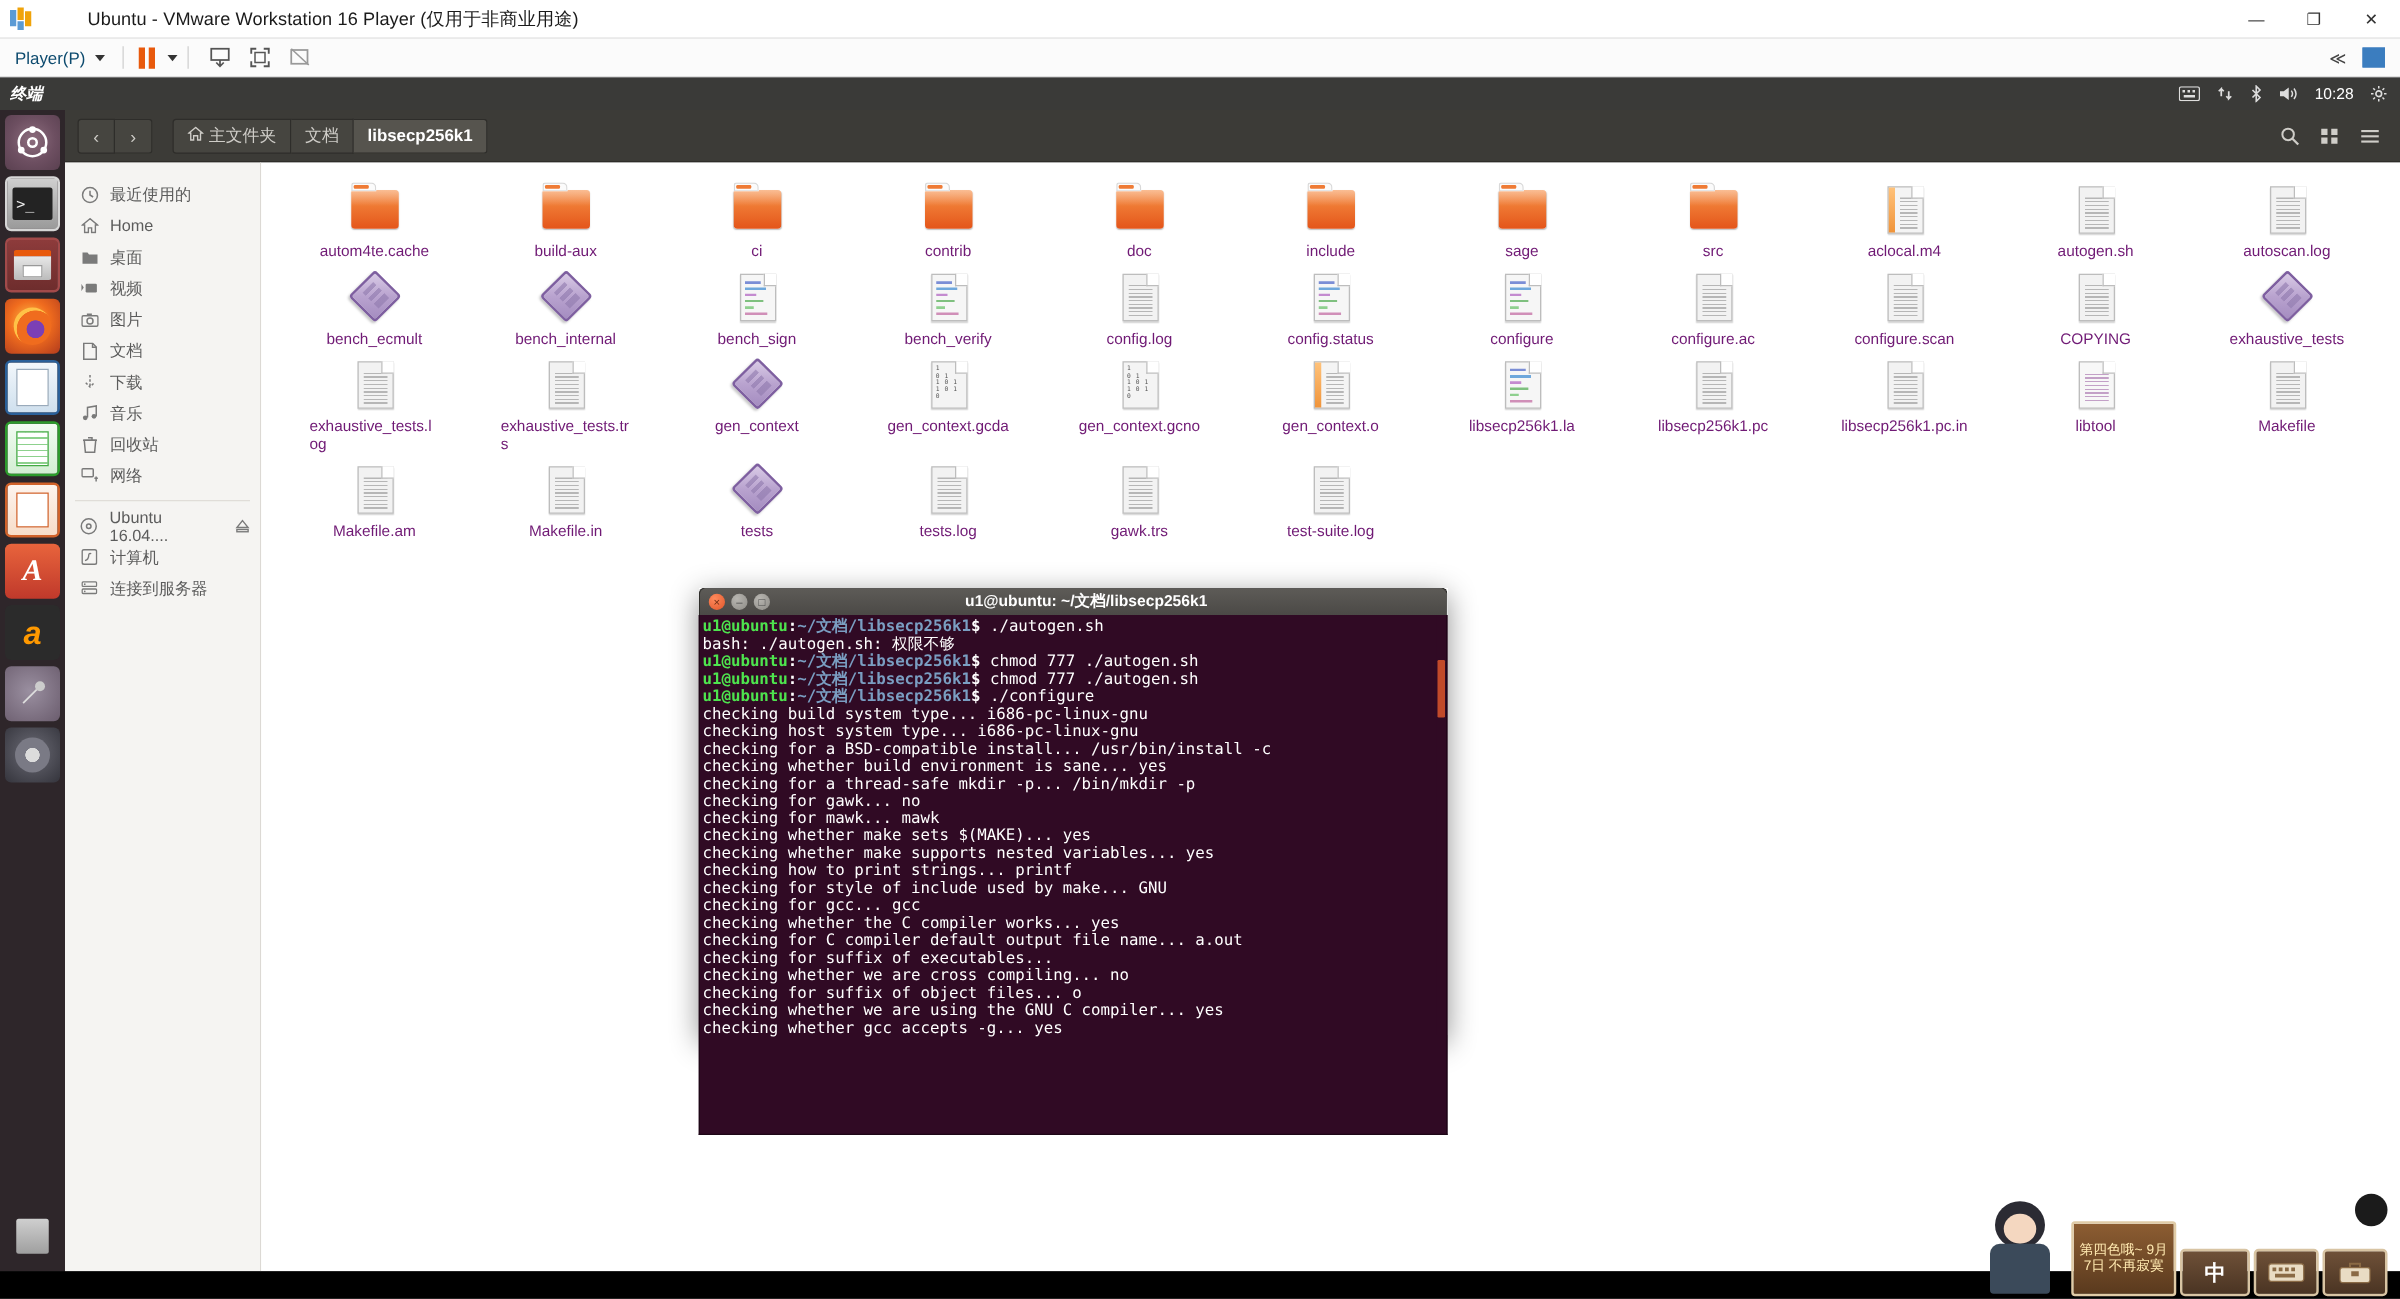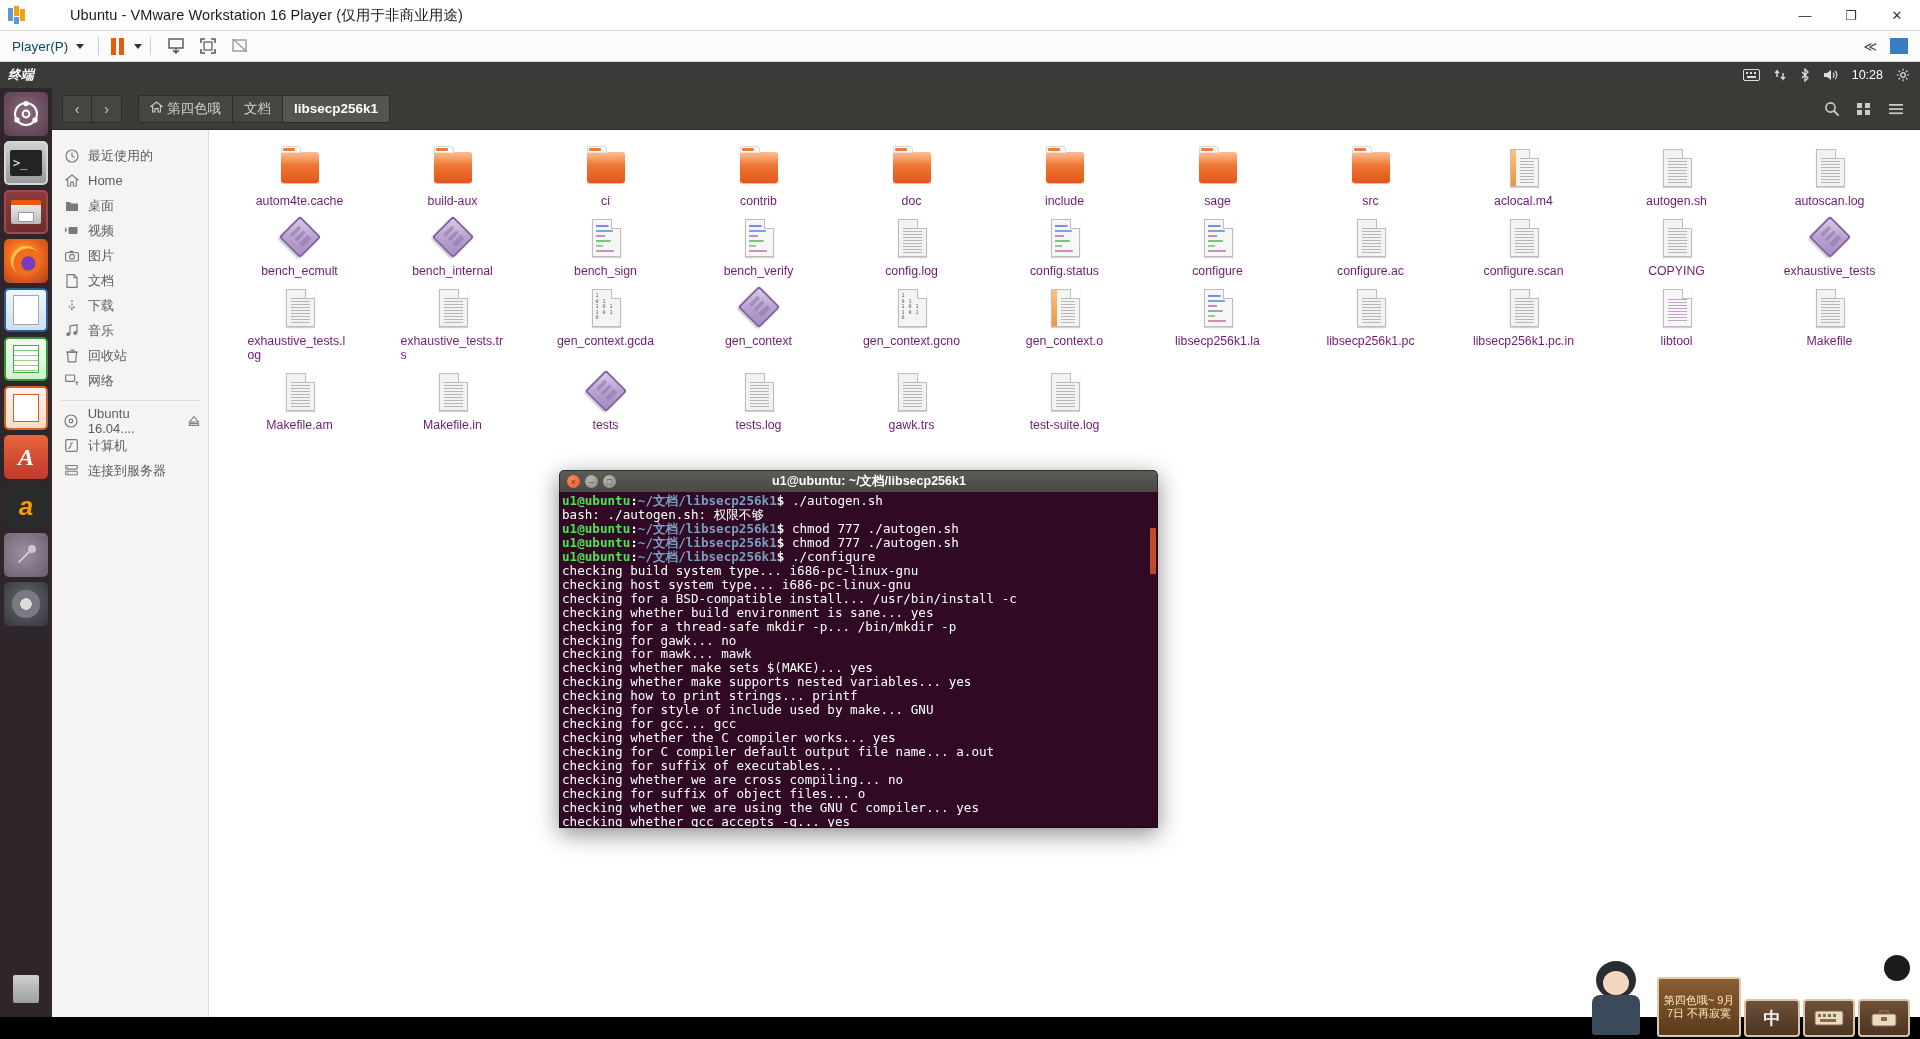--- a/index.html
+++ b/index.html
@@ -205,21 +205,21 @@
   #term-title { height:22px; background:linear-gradient(#5d5b57,#4b4946);
      border:1px solid #2e2d2a; border-bottom:none; border-radius:5px 5px 0 0;
      display:flex; align-items:center; padding-left:7px; gap:5px; }
   .wbtn{ width:13px;height:13px;border-radius:50%; display:flex;align-items:center;justify-content:center;
      font-size:9px; color:#4a4a4a; }
   #wb-close{ background:radial-gradient(circle at 35% 30%, #ff8a5c, #e0562a); color:#6b2a10;}
   #wb-min{ background:radial-gradient(circle at 35% 30%, #b8b6b1, #8d8b86);}
   #wb-max{ background:radial-gradient(circle at 35% 30%, #b8b6b1, #8d8b86);}
   #term-title-text { flex:1; text-align:center; color:#fff; font-size:12.5px; font-weight:bold;
      margin-right:40px; }
-  #term-body { height:336px; background:#300a24; border:1px solid #1d0616; border-top:none;
+  #term-body { height:416px; background:#300a24; border:1px solid #1d0616; border-top:none;
      overflow:hidden; position:relative; padding:2px 4px 0 2px;
      font-family:"DejaVu Sans Mono", monospace; font-size:12.6px; line-height:13.95px; }
   #term-lines { white-space:pre; }
   .tl { color:#ffffff; }
   .tu { color:#4ee44e; font-weight:bold; }
   .tp { color:#7a9ec2; font-weight:bold; }
   .tw { color:#ffffff; font-weight:bold; }
   #term-scroll { position:absolute; right:0; top:0; width:8px; height:336px; background:#300a24;}
   #term-thumb { position:absolute; right:1px; top:36px; width:6px; height:46px; background:#c14a2a; border-radius:1px;}
 
@@ -397,21 +397,21 @@
           <div class="nau-nav">‹</div>
           <div class="nau-nav">›</div>
         </div>
         <div id="breadcrumb">
           <div class="crumb">
             <span>
               <svg width="13" height="12" viewBox="0 0 13 12">
                   <path d="M6.5 1 1 5.5h1.6V11h2.3V7.6h3.2V11h2.3V5.5H12z" fill="none" stroke="#cfcdc8" stroke-width="1.1"></path>
                 </svg>
             </span>
-            <span>第四色哦</span>
+            <span>主文件夹</span>
           </div>
           <div class="crumb">
             <span>文档</span>
           </div>
           <div class="crumb active">
             <span>libsecp256k1</span>
           </div>
         </div>
         <div id="nau-header-right">
           <span>
@@ -759,31 +759,31 @@
               <div class="fileitem">
                 <div class="fi-icon">
                   <span class="ic-doc">
                     <i></i>
                   </span>
                 </div>
                 <div class="fi-label">exhaustive_tests.trs</div>
               </div>
               <div class="fileitem">
                 <div class="fi-icon">
+                  <span class="ic-exec">
+                    <i></i>
+                  </span>
+                </div>
+                <div class="fi-label">gen_context</div>
+              </div>
+              <div class="fileitem">
+                <div class="fi-icon">
                   <span class="ic-bin">1<br>0 1<br>1 0 1<br>1 0 1 0</span>
                 </div>
                 <div class="fi-label">gen_context.gcda</div>
-              </div>
-              <div class="fileitem">
-                <div class="fi-icon">
-                  <span class="ic-exec">
-                    <i></i>
-                  </span>
-                </div>
-                <div class="fi-label">gen_context</div>
               </div>
               <div class="fileitem">
                 <div class="fi-icon">
                   <span class="ic-bin">1<br>0 1<br>1 0 1<br>1 0 1 0</span>
                 </div>
                 <div class="fi-label">gen_context.gcno</div>
               </div>
               <div class="fileitem">
                 <div class="fi-icon">
                   <span class="ic-obj">

